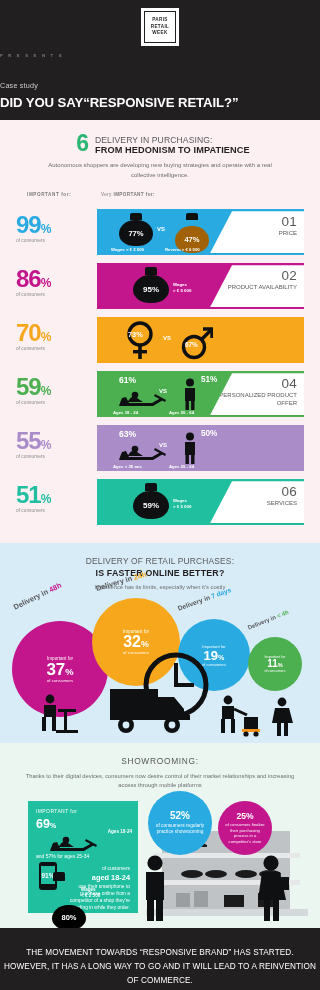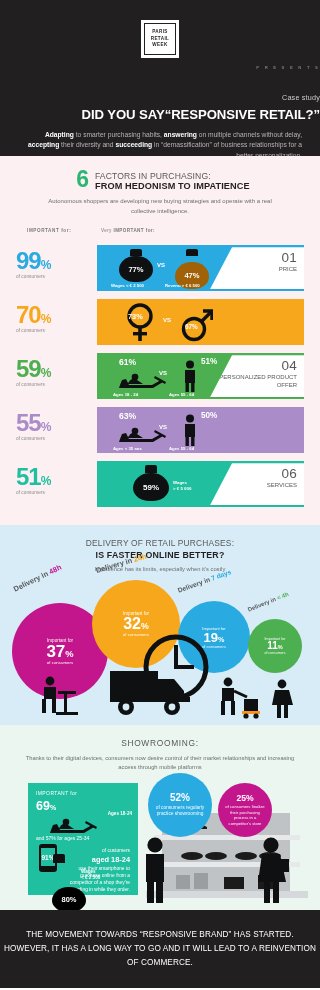--- a/index.html
+++ b/index.html
@@ -4,21 +4,21 @@
 <style>
   * { box-sizing: border-box; margin: 0; padding: 0; }
   html, body { width: 320px; }
   body {
     width: 320px; height: 990px;
     font-family: "Liberation Sans", sans-serif;
     background: #fff; overflow: hidden; position: relative;
   }
 
   
-  .header { background:#221f20; height:156px; width:320px; position:relative; text-align:right; padding-top:20px; }
+  .header { background:#221f20; height:120px; width:320px; position:relative; text-align:left; padding-top:8px; }
   .prw-logo { width:38px; height:38px; margin:0 auto; border:2px solid #fff; background:#fff; display:flex; align-items:center; justify-content:center; }
   .prw-logo-inner { border:1px solid #221f20; width:32px; height:32px; display:flex; flex-direction:column; align-items:center; justify-content:center; gap:0px; }
   .prw-logo-inner span { font-size:4.6px; font-weight:bold; letter-spacing:0.4px; color:#221f20; line-height:1.45; }
   .presents { color:#7e7a7b; font-size:4.2px; letter-spacing:2.2px; margin-top:7px; font-weight:bold; }
   .case-study { color:#cfcccd; font-size:7.2px; margin-top:23px; letter-spacing:0.2px; }
   .main-title { color:#fff; font-size:13.2px; font-weight:bold; margin-top:5px; letter-spacing:-0.1px; }
   .header-sub { color:#b7b3b4; font-size:6.7px; line-height:1.55; margin-top:8px; padding:0 18px; }
   .header-sub b { color:#fff; font-weight:bold; }
 
   
@@ -95,21 +95,21 @@
   <div class="presents">P R E S E N T S</div>
   <div class="case-study">Case study</div>
   <div class="main-title">DID YOU SAY“RESPONSIVE RETAIL?”</div>
   <div class="header-sub" id="hdr-sub"><b>Adapting</b><span> to smarter purchasing habits, </span><b>answering</b><span> on multiple channels without delay, </span><b>accepting</b><span> their diversity and </span><b>succeeding</b><span> in “demassification” of business relationships for a better personalization.</span></div>
 </div>
 
 <div class="sec1">
   <div class="s1-head">
     <div class="s1-num">6</div>
     <div class="s1-htxt">
-      <div class="s1-l1">FACTORS IN PURCHASING:</div>
+      <div class="s1-l1">DELIVERY IN PURCHASING:</div>
       <div class="s1-l2">FROM HEDONISM TO IMPATIENCE</div>
     </div>
   </div>
   <div class="s1-sub">Autonomous shoppers are developing new buying strategies and operate with a real collective intelligence.</div>
 
   <div class="s1-labels">
     <div class="lbl-imp">IMPORTANT for:</div>
     <div class="lbl-vimp"><span>Very </span><b>IMPORTANT for:</b></div>
   </div>
 
@@ -129,20 +129,37 @@
             <div style="position:absolute;left:0;top:0;width:34px;height:28px;">
               <div style="position:absolute;left:33%;top:-5.6000000000000005px;width:34%;height:7.28px;background:#0f1011;border-radius:2px 2px 0 0;"></div>
               <div style="position:absolute;left:0;top:8px;width:100%;height:26.32px;background:#a16207;border-radius:48% 48% 46% 46%/54% 54% 46% 46%;display:flex;align-items:center;justify-content:center;color:#fff;font-weight:bold;font-size:7.6px;">47%</div>
             </div>
           </div>
           <div style="position:absolute;left:14px;top:38px;color:#fff;font-weight:bold;font-size:4.3px;">Wages &lt; € 2 500</div>
           <div style="position:absolute;left:68px;top:38px;color:#fff;font-weight:bold;font-size:4.3px;">Revenu &gt; € 6 500</div>
           <div class="card">
             <div class="card-num">01</div>
             <div class="card-lbl">PRICE</div>
+          </div>
+        </div>
+      </div>
+      <div class="row">
+        <div class="row-pct"><span class="big" style="color:#c4168c">86</span><span class="pc" style="color:#c4168c">%</span><div class="cons">of consumers</div></div>
+        <div class="row-bar">
+          <div class="bar-bg" style="background:#c4168c"></div>
+          <div style="position:absolute;left:36px;top:10px;width:36px;height:30px;">
+            <div style="position:absolute;left:0;top:0;width:36px;height:30px;">
+              <div style="position:absolute;left:33%;top:-6px;width:34%;height:7.800000000000001px;background:#0f1011;border-radius:2px 2px 0 0;"></div>
+              <div style="position:absolute;left:0;top:1.7999999999999998px;width:100%;height:28.2px;background:#0f1011;border-radius:48% 48% 46% 46%/54% 54% 46% 46%;display:flex;align-items:center;justify-content:center;color:#fff;font-weight:bold;font-size:8px;">95%</div>
+            </div>
+          </div>
+          <div style="position:absolute;left:76px;top:19px;color:#fff;font-weight:bold;font-size:4.4px;line-height:1.35;">Wages<br>&gt; € 5 000</div>
+          <div class="card">
+            <div class="card-num">02</div>
+            <div class="card-lbl">PRODUCT AVAILABILITY</div>
           </div>
         </div>
       </div>
       <div class="row">
         <div class="row-pct"><span class="big" style="color:#f6a71c">70</span><span class="pc" style="color:#f6a71c">%</span><div class="cons">of consumers</div></div>
         <div class="row-bar">
           <div class="bar-bg" style="background:#f6a71c"></div>
           <div style="position:absolute;left:28px;top:4px;"><svg width="30" height="40" viewBox="0 0 30 40">
               <circle cx="15" cy="13" r="11" fill="none" stroke="#0f1011" stroke-width="3.4"></circle>
               <rect x="13.2" y="24" width="3.6" height="14" fill="#0f1011"></rect>

